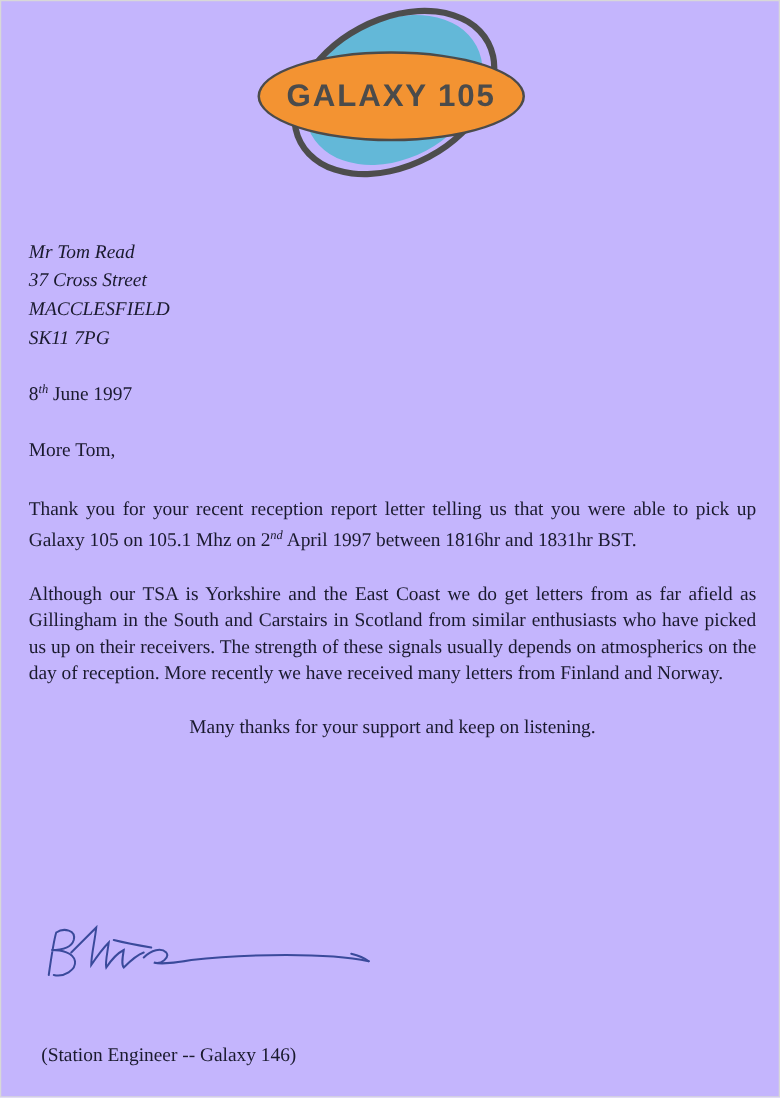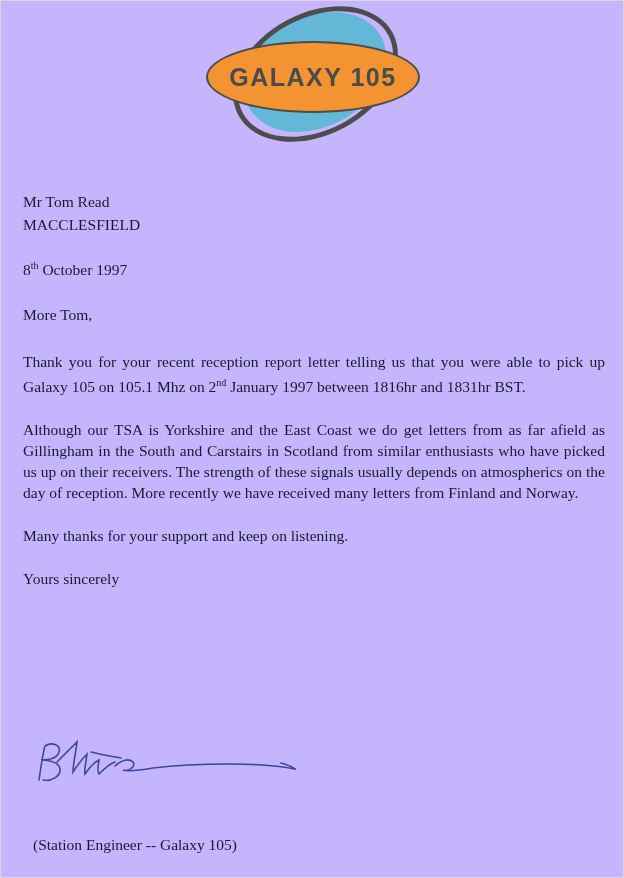--- a/index.html
+++ b/index.html
@@ -81,37 +81,38 @@
     left: 22px;
     top: 190px;
     width: 582px;
     font-size: 15.5px;
     line-height: 21px;
   }
   .addr-line {
     margin: 0 0 2px 0;
     white-space: pre;
   }
-  .addr-block { margin-bottom: 20px; }
+  .addr-block { margin-bottom: 20px; font-style: italic; }
   .date-line {
     margin: 0 0 24px 0;
   }
   .salutation {
     margin: 0 0 26px 0;
   }
   p.para {
     margin: 0 0 22px 0;
     text-align: justify;
   }
   p.para.last-short {
-    text-align: left;
+    text-align: center;
   }
   sup {
     font-size: 10px;
     vertical-align: super;
+    font-style: italic;
   }
   .closing {
     margin: 0 0 6px 0;
   }
 
   
   .sig-wrap {
     position: absolute;
     left: 28px;
     top: 735px;
@@ -138,46 +139,47 @@
     <div class="logo-blue"></div>
     <div class="logo-ring"></div>
     <div class="logo-orange"></div>
     <div class="logo-text">GALAXY 105</div>
   </div>
 
   <div class="letter">
 
     <div class="addr-block">
       <div class="addr-line">Mr Tom Read</div>
+      <div class="addr-line">37 Cross Street</div>
       <div class="addr-line">MACCLESFIELD</div>
+      <div class="addr-line">SK11 7PG</div>
     </div>
 
-    <div class="date-line"><span>8</span><sup>th</sup><span> October 1997</span></div>
+    <div class="date-line"><span>8</span><sup>th</sup><span> June 1997</span></div>
 
     <div class="salutation">More Tom,</div>
 
-    <p class="para"><span>Thank you for your recent reception report letter telling us that you were able to pick up Galaxy 105 on 105.1 Mhz on 2</span><sup>nd</sup><span> January 1997 between 1816hr and 1831hr BST.</span></p>
+    <p class="para"><span>Thank you for your recent reception report letter telling us that you were able to pick up Galaxy 105 on 105.1 Mhz on 2</span><sup>nd</sup><span> April 1997 between 1816hr and 1831hr BST.</span></p>
 
     <p class="para">Although our TSA is Yorkshire and the East Coast we do get letters from as far afield as Gillingham in the South and Carstairs in Scotland from similar enthusiasts who have picked us up on their receivers. The strength of these signals usually depends on atmospherics on the day of reception. More recently we have received many letters from Finland and Norway.</p>
 
 
     <p class="para last-short">Many thanks for your support and keep on listening.</p>
 
-    <div class="closing">Yours sincerely</div>
   </div>
 
   <div class="sig-wrap">
     <svg width="270" height="60" viewBox="0 0 270 60" fill="none">
       <g stroke="#3a4a9b" stroke-width="1.6" fill="none" stroke-linecap="round">
         <path d="M10 44 C12 30, 14 16, 16 10 C22 6, 32 8, 30 16 C28 23, 18 24, 12 24 C20 24, 30 26, 31 33 C32 40, 22 46, 14 44"></path>
         <path d="M28 26 C36 18, 44 10, 48 6 C47 16, 44 28, 44 36 C48 30, 54 22, 58 18 C57 26, 55 34, 56 38 C60 32, 66 26, 70 24 C69 30, 68 36, 70 38 C74 34, 80 28, 86 26"></path>
         <path d="M62 16 C70 18, 80 20, 92 22"></path>
         <path d="M86 30 C92 24, 100 22, 104 26 C107 30, 100 36, 94 34 C100 36, 112 34, 124 32 C140 30, 170 28, 200 28 C230 28, 252 30, 266 33"></path>
         <path d="M266 33 C262 30, 256 28, 252 27"></path>
       </g>
     </svg>
   </div>
 
   <div class="sign-off">
-    <div>(Station Engineer -- Galaxy 105)</div>
+    <div>(Station Engineer -- Galaxy 146)</div>
   </div>
 
 </div>
 
 </body></html>

